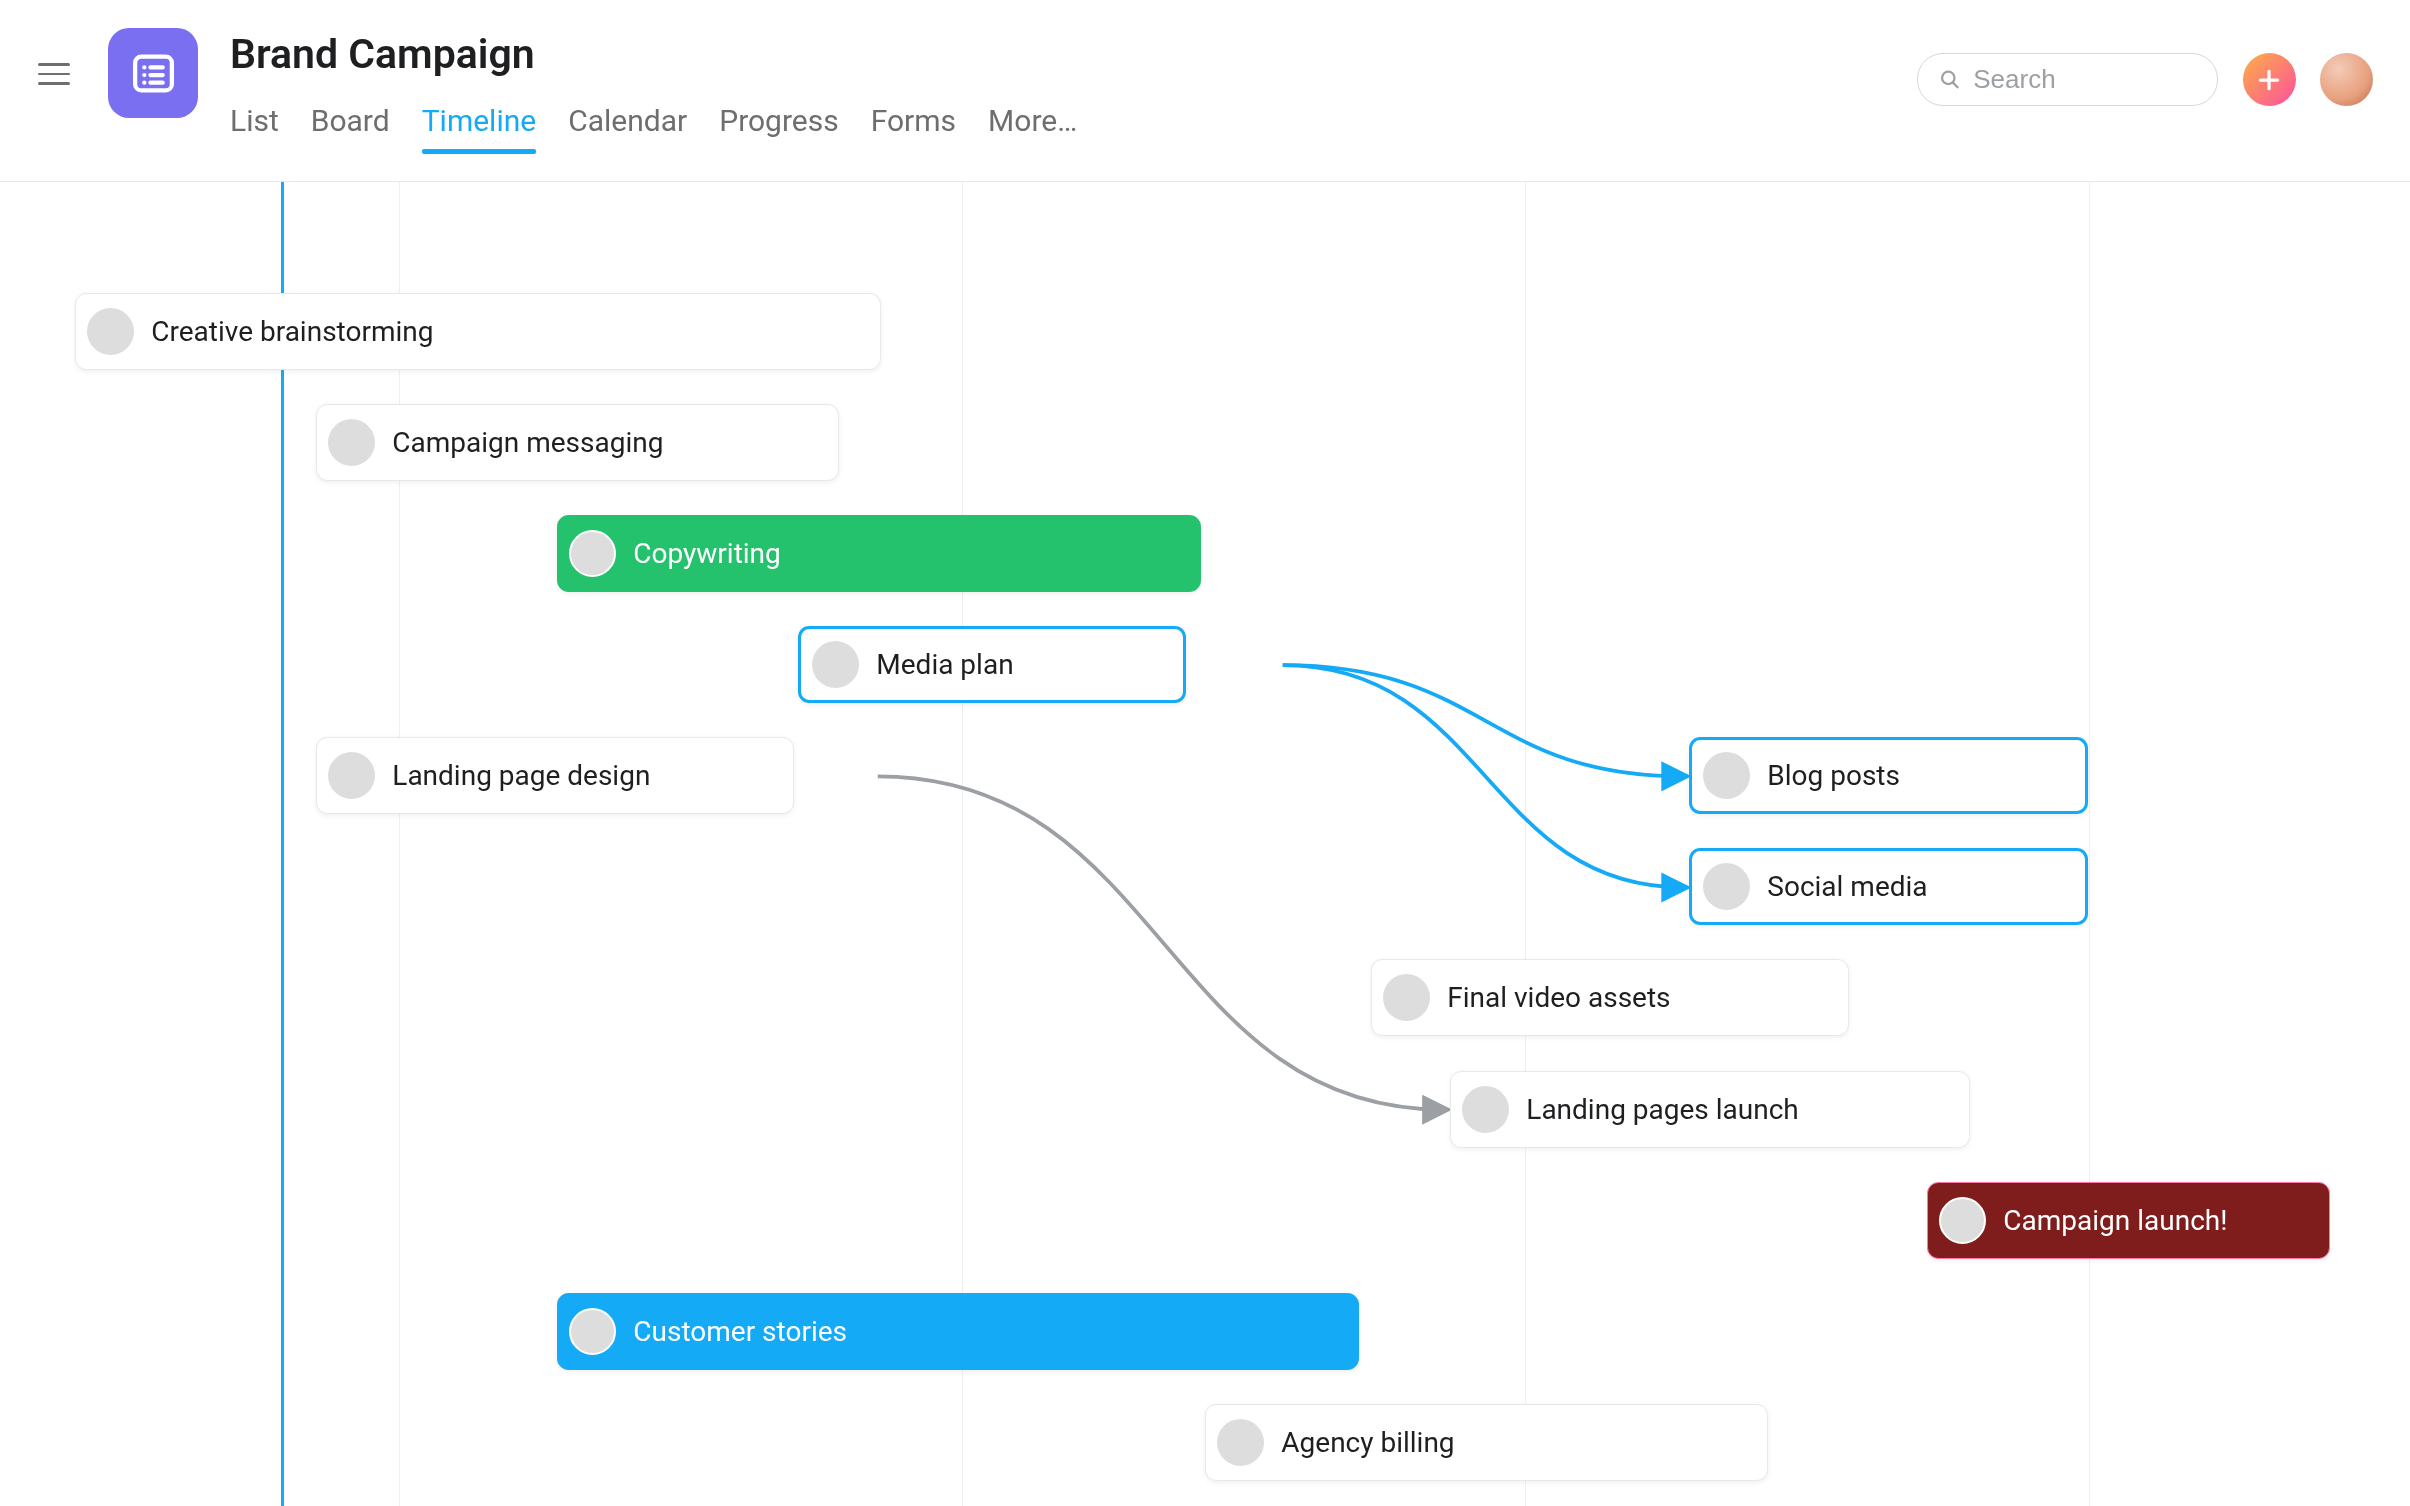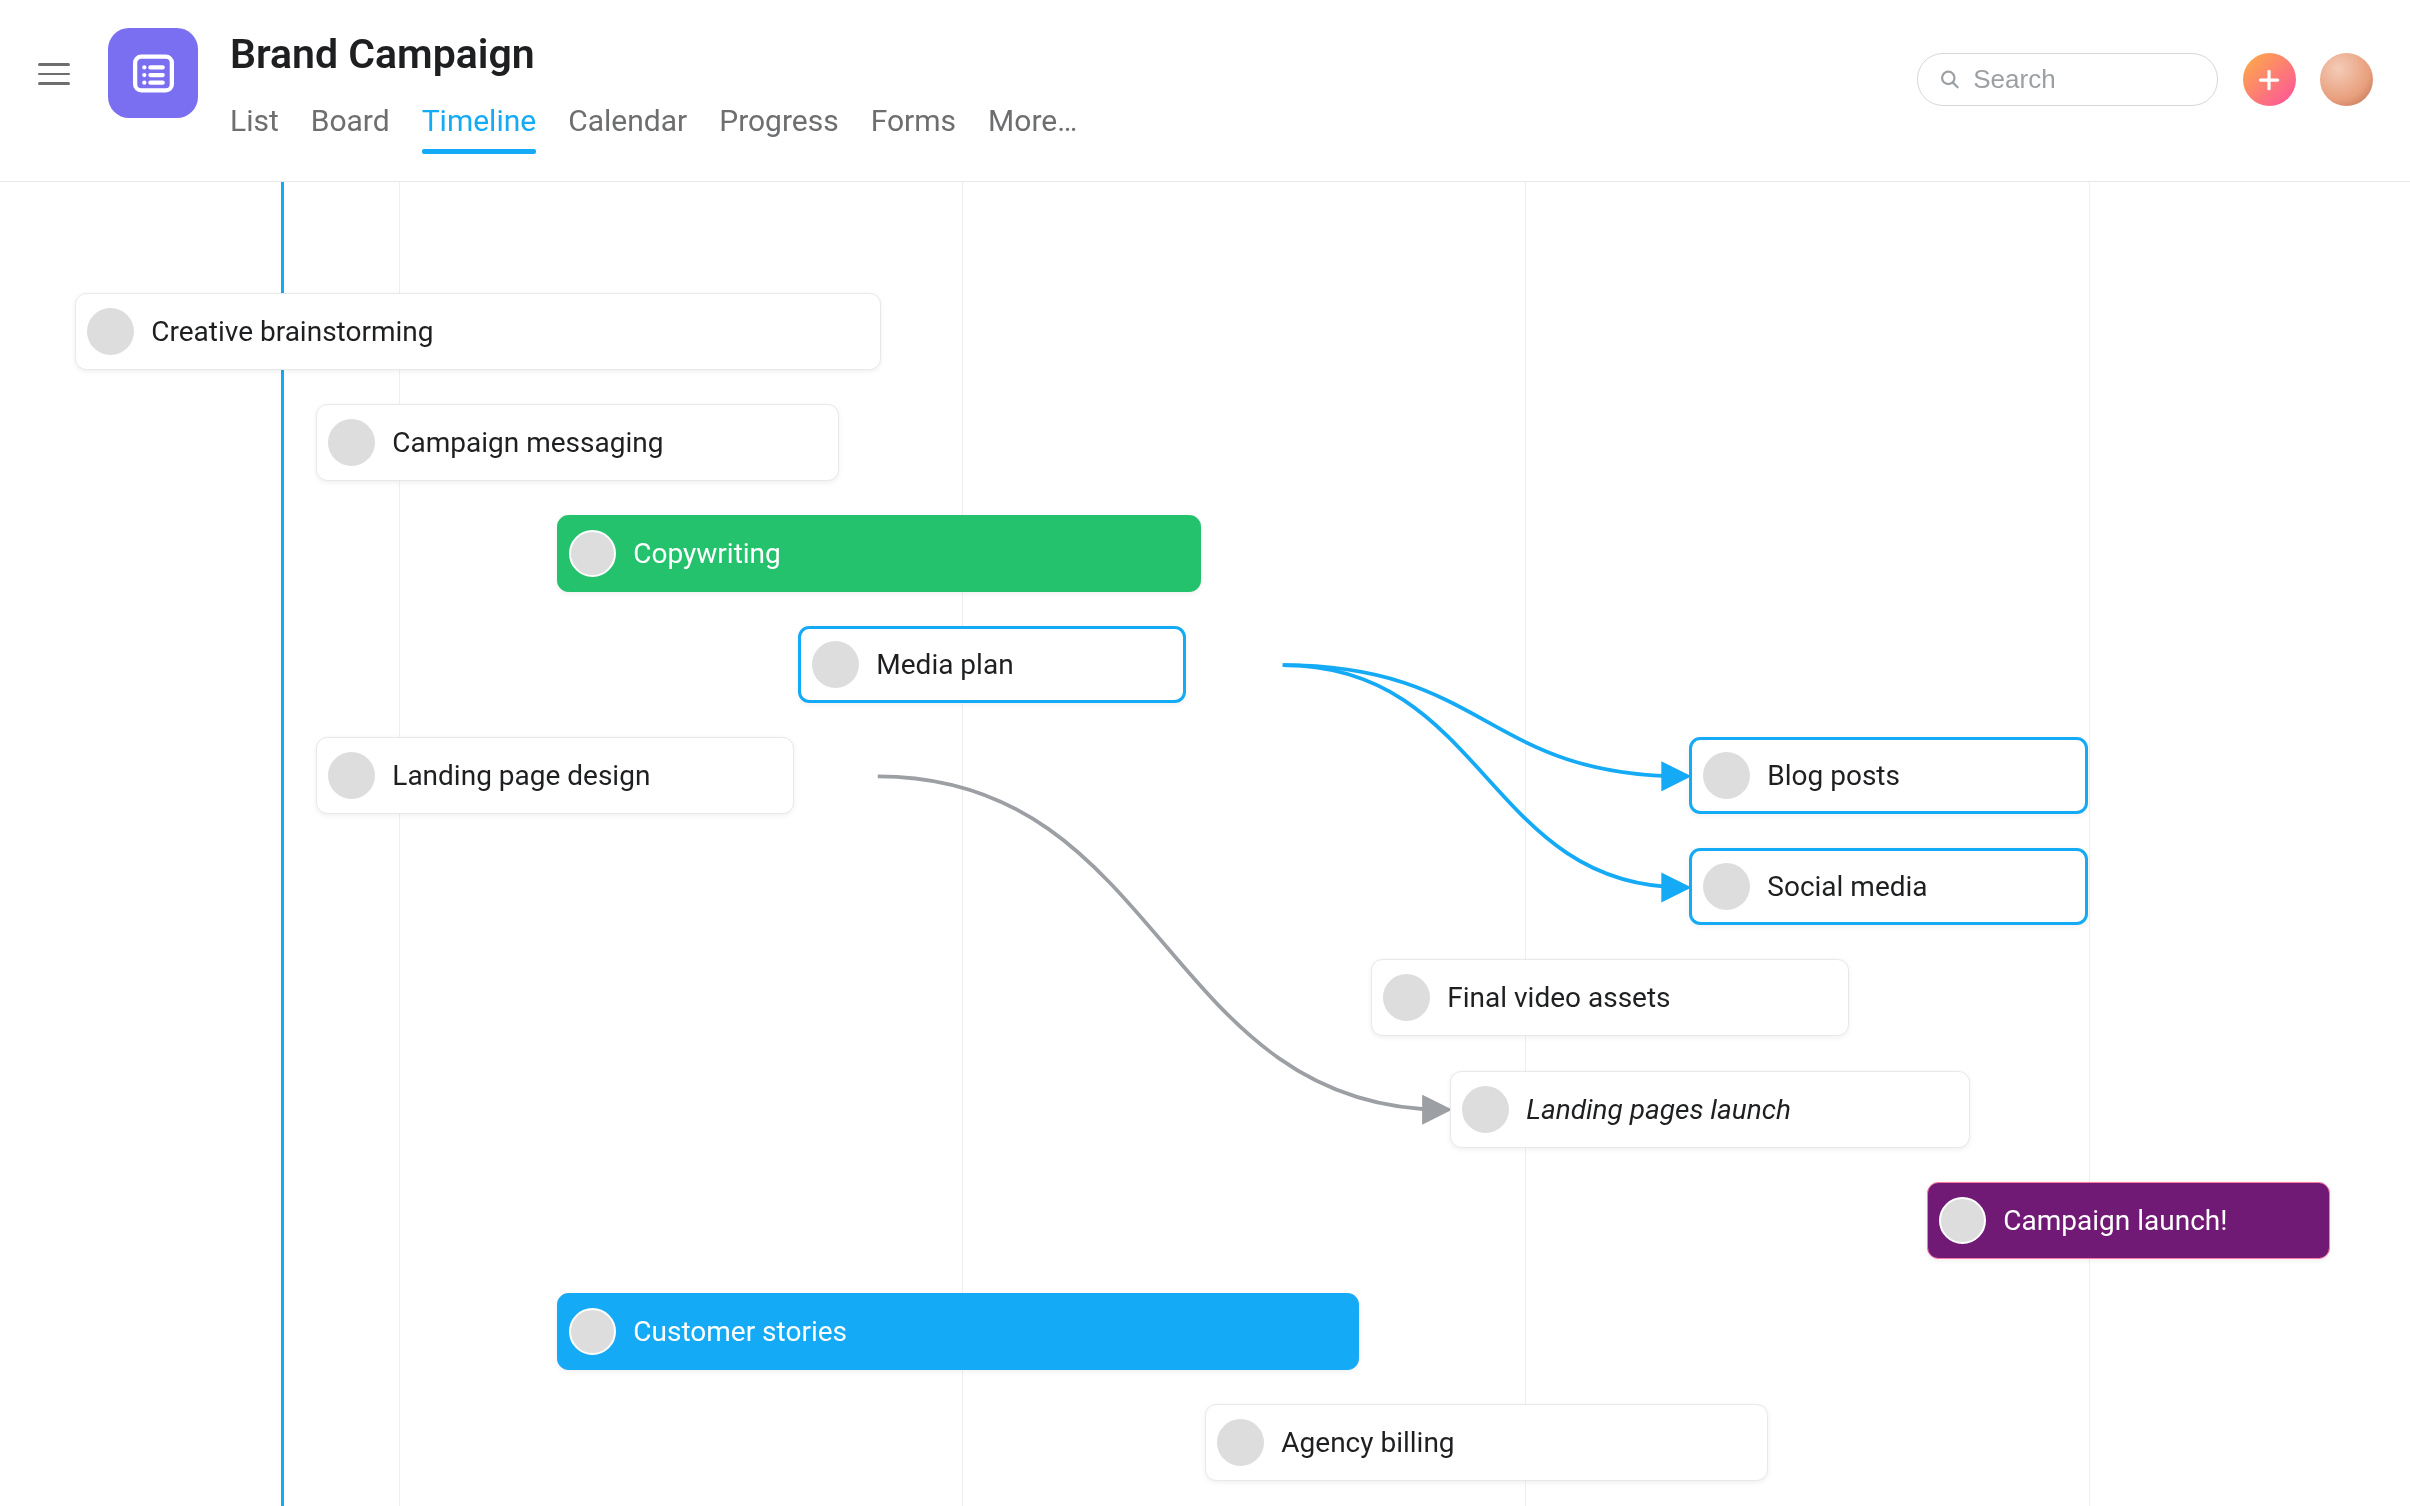--- a/index.html
+++ b/index.html
@@ -119,21 +119,21 @@
     font-size:28px;
     cursor:pointer;
     z-index:5;
   }
   .task .avatar {
     width:47px; height:47px; border-radius:50%; flex-shrink:0;
     background:#ddd;
   }
   .task.green  { background:#25c26e; border-color:#25c26e; color:#fff; }
   .task.blue-b { background:#fff; border:3.8px solid #14aaf5; }
-  .task.pink   { background:#701a75; border-color:#fc7aa5; color:#fff; }
+  .task.pink   { background:#7f1d1d; border-color:#fc7aa5; color:#fff; }
   .task.cyanf  { background:#14aaf5; border-color:#14aaf5; color:#fff; }
 
   
   svg.connectors {
     position:absolute; left:0; top:0; width:100%; height:100%;
     z-index:1; pointer-events:none;
   }
 
   
   .av-a { background: radial-gradient(circle at 35% 30%, #e8b8a0 0%, #c97a50 70%, #8e4a2a 100%); }
@@ -241,21 +241,21 @@
         <span>Blog posts</span>
       </div>
       <div class="task blue-b" style="left: 1689px; top: 591px; width: 399px;">
         <div class="avatar av-d"></div>
         <span>Social media</span>
       </div>
       <div class="task " style="left: 1371px; top: 702px; width: 478px;">
         <div class="avatar av-g"></div>
         <span>Final video assets</span>
       </div>
-      <div class="task " style="left: 1450px; top: 814px; width: 520px; font-style: italic;">
+      <div class="task " style="left: 1450px; top: 814px; width: 520px;">
         <div class="avatar av-e"></div>
         <span>Landing pages launch</span>
       </div>
       <div class="task pink" style="left: 1927px; top: 925px; width: 403px;">
         <div class="avatar av-h"></div>
         <span>Campaign launch!</span>
       </div>
       <div class="task cyanf" style="left: 557px; top: 1036px; width: 802px;">
         <div class="avatar av-c"></div>
         <span>Customer stories</span>

